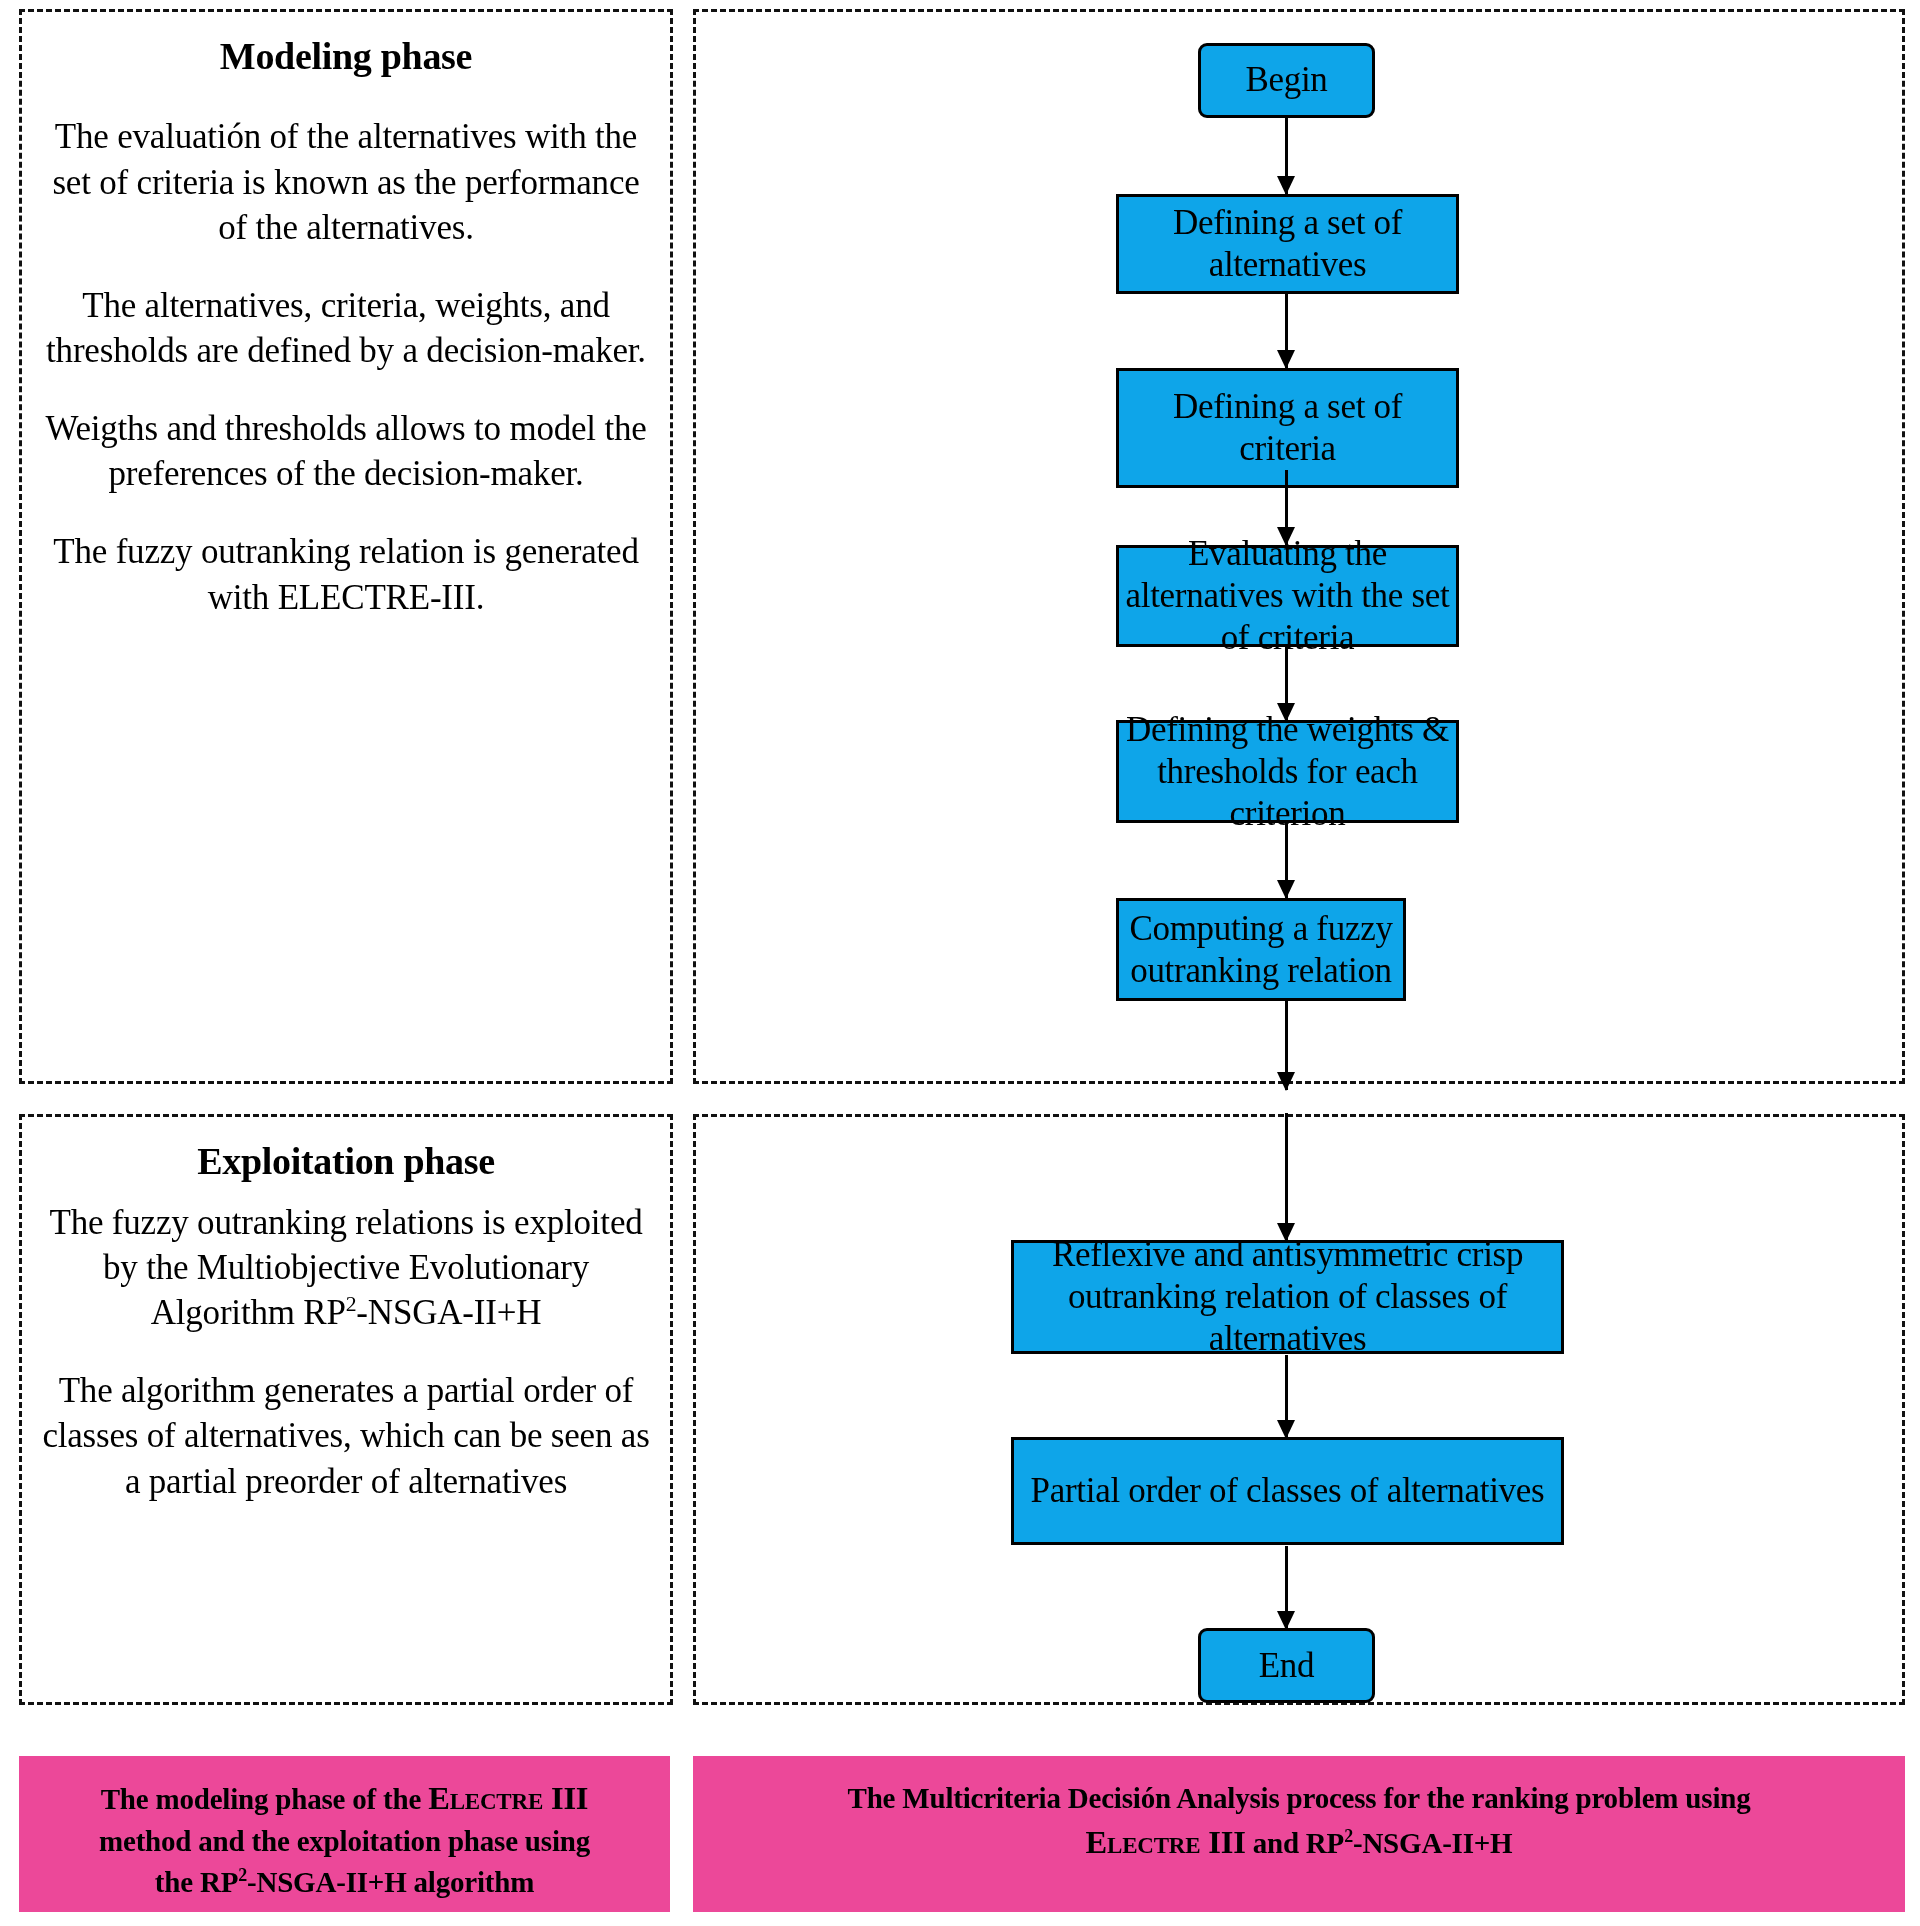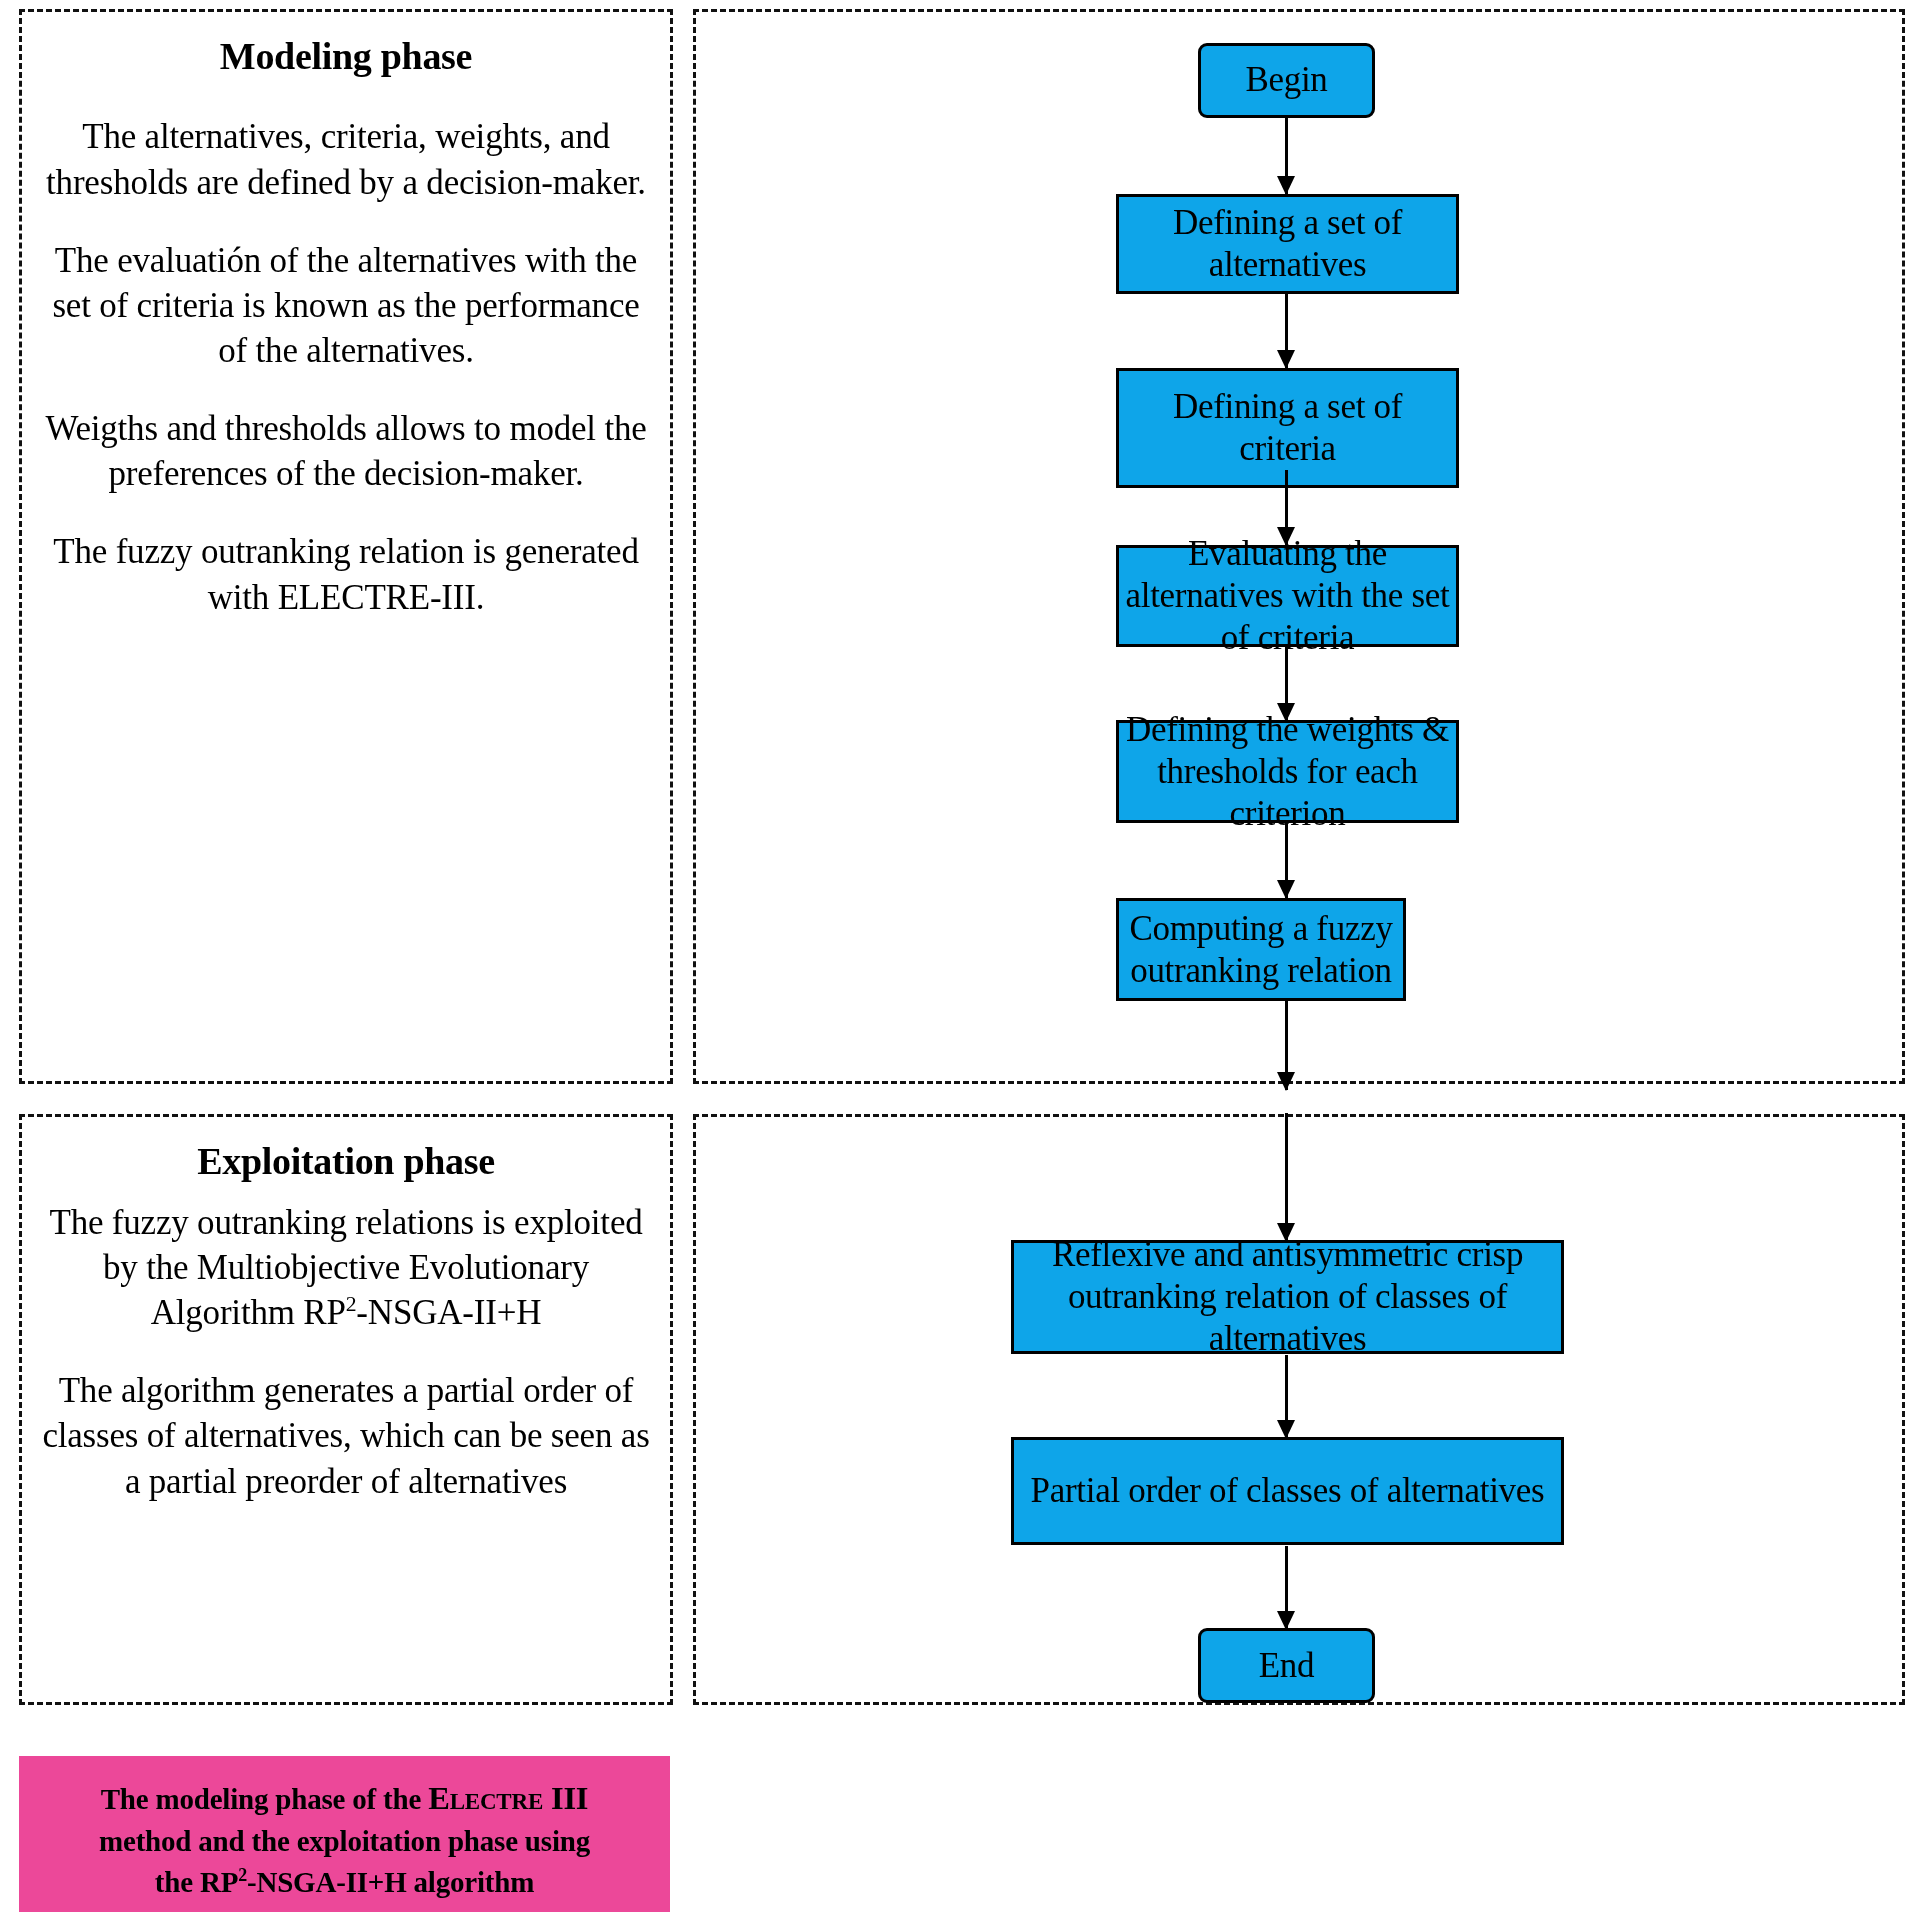--- a/index.html
+++ b/index.html
@@ -103,22 +103,22 @@
   #caption-right { left: 693px; top: 1756px; width: 1212px; height: 156px; }
   #caption-right .inner { padding-top: 21.6px; }
 </style>
 </head>
 <body>
 
 <div class="page">
 
   <div class="panel text-panel" id="panel-modeling">
     <div class="phase-title">Modeling phase</div>
+    <div class="para">The evaluatión of the alternatives with the set of criteria is known as the performance of the alternatives.</div>
     <div class="para">The alternatives, criteria, weights, and thresholds are defined by a decision-maker.</div>
-    <div class="para">The evaluatión of the alternatives with the set of criteria is known as the performance of the alternatives.</div>
     <div class="para">Weigths and thresholds allows to model the preferences of the decision-maker.</div>
     <div class="para">The fuzzy outranking relation is generated with ELECTRE-III.</div>
   </div>
 
   <div class="panel text-panel" id="panel-exploitation">
     <div class="phase-title">Exploitation phase</div>
     <div class="para"><span>The fuzzy outranking relations is exploited by the Multiobjective Evolutionary Algorithm RP</span><sup>2</sup><span>-NSGA-II+H</span></div>
     <div class="para">The algorithm generates a partial order of classes of alternatives, which can be seen as a partial preorder of alternatives</div>
   </div>
 
@@ -162,15 +162,21 @@
   </div>
 
   <div class="caption" id="caption-left">
     <div class="inner">
       <span>The modeling phase of the </span><span class="sc">Electre III</span><br>
       <span>method and the exploitation phase using</span><br>
       <span>the RP</span><sup>2</sup><span>-NSGA-II+H algorithm</span>
     </div>
   </div>
 
+  <div class="caption" id="caption-right">
+    <div class="inner">
+      <span>The Multicriteria Decisión Analysis process for the ranking problem using</span><br>
+      <span class="sc">Electre III</span><span> and RP</span><sup>2</sup><span>-NSGA-II+H</span>
+    </div>
+  </div>
 
 </div>
 
 
 </body></html>

